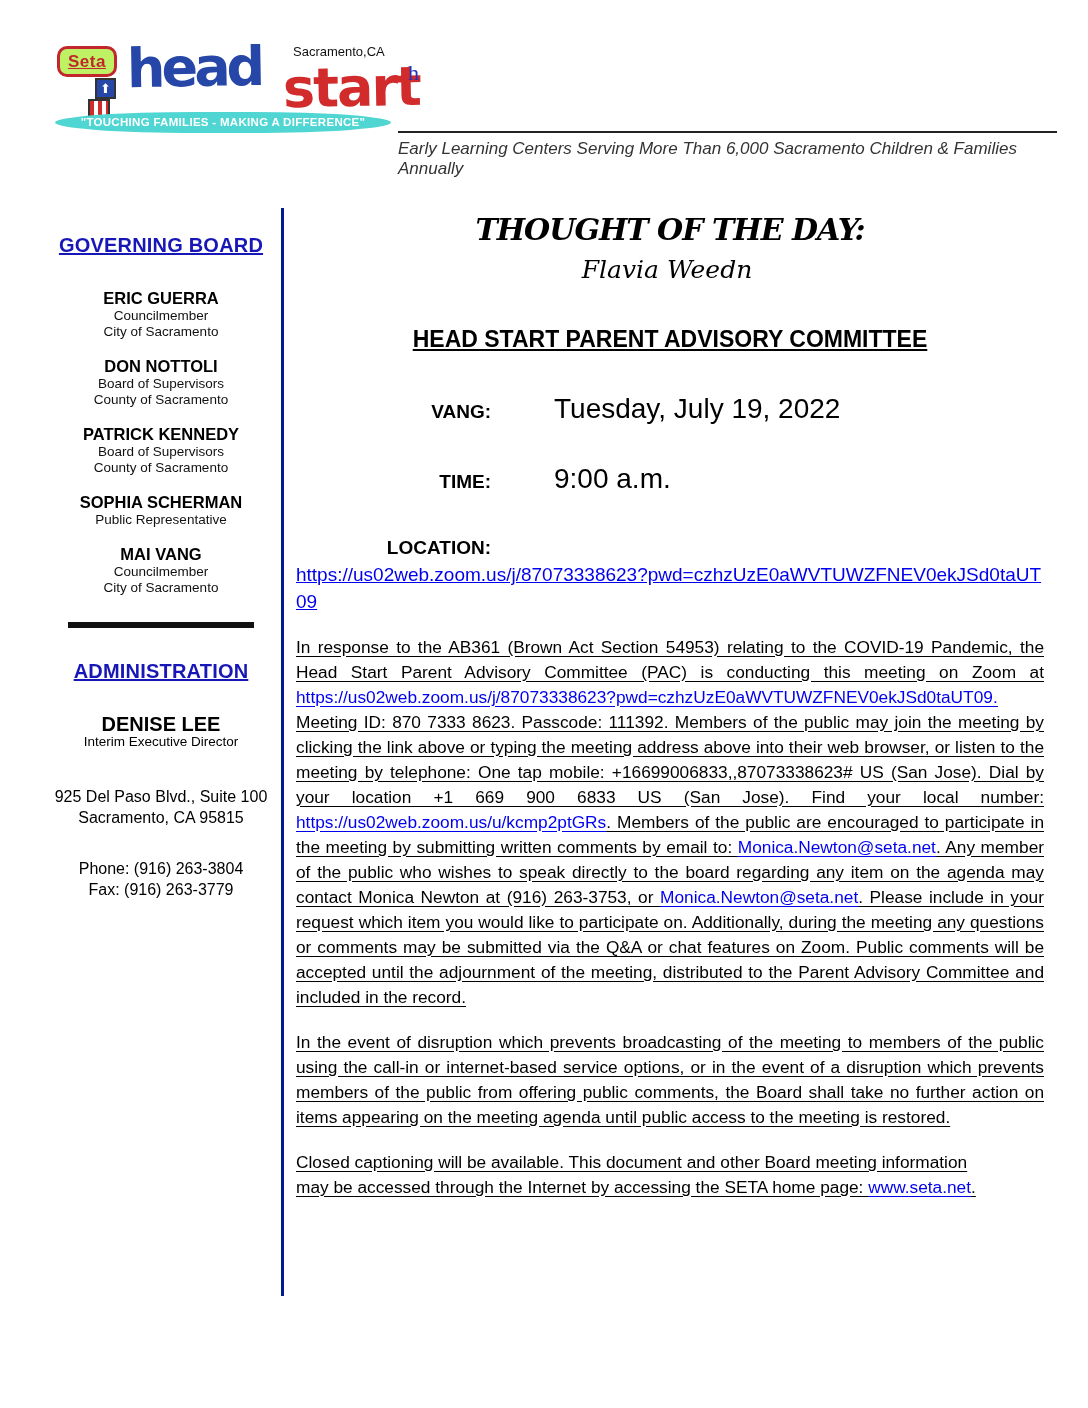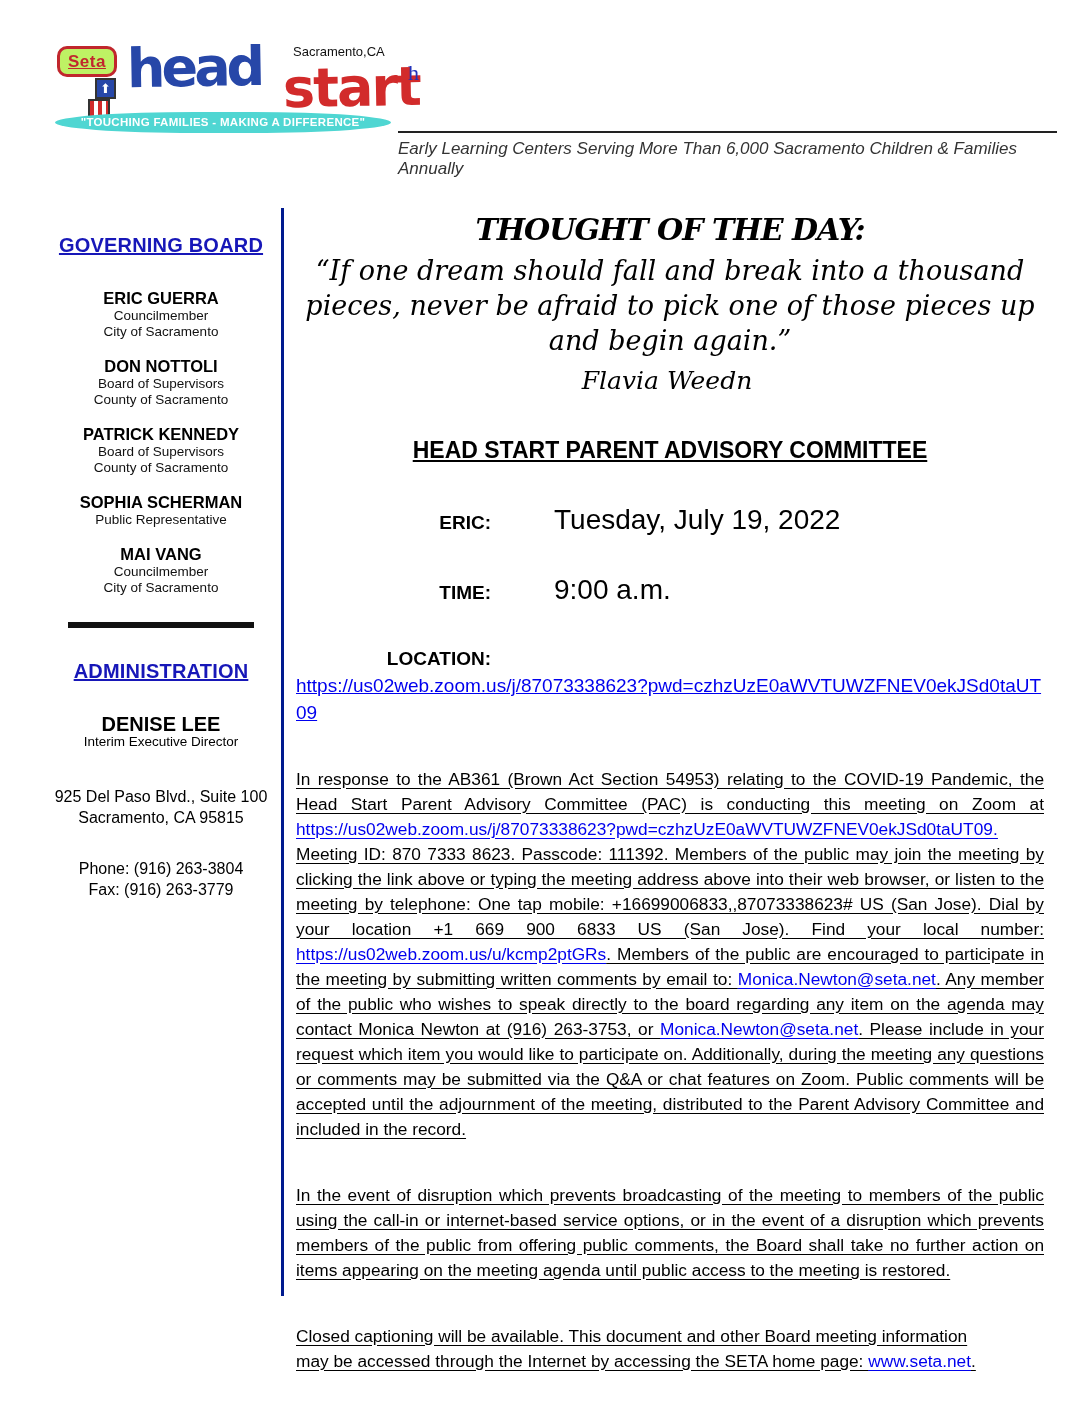--- a/index.html
+++ b/index.html
@@ -89,21 +89,21 @@
     font-size:25px; margin-top:8px; padding-right:6px;
   }
   .meeting-title { margin-top:40px; text-align:center; font-weight:bold; font-size:23px; line-height:31px; }
   .meeting-title span { display:block; text-decoration:underline; }
   .meta-row { display:flex; align-items:baseline; margin-top:38px; }
   .meta-label { width:195px; text-align:right; font-weight:bold; font-size:19px; }
   .meta-value { margin-left:63px; font-size:28px; }
   .location-row { margin-top:42px; }
   .zoom-link { display:block; margin-top:2px; font-size:19px; line-height:27px; word-break:break-all; color:#0000EE; text-decoration:underline; }
   .para {
-    margin-top:41px; font-size:17.3px; line-height:25px;
+    margin-top:20px; font-size:17.3px; line-height:25px;
     text-align:justify; text-decoration:underline; text-underline-offset:3px;
   }
   .para:first-of-type { margin-top:24px; }
   .para-short { text-align:left; width:692px; }
   .doc-link { color:#0000EE; text-decoration:underline; }
 </style>
 </head>
 <body>
 
 <div class="page">
@@ -164,29 +164,28 @@
       </div>
       <div class="sb-phone">
         <div>Phone: (916) 263-3804</div>
         <div>Fax: (916) 263-3779</div>
       </div>
     </div>
   </aside>
 
   <main class="main">
     <div class="thought-title">THOUGHT OF THE DAY:</div>
-    <div class="quote">“If one dream should fall and break into a thousand pieces, never be afraid to pick one of those pieces up and begin again.”</div>
     <div class="attribution">Flavia Weedn</div>
 
     <div class="meeting-title">
       <span>HEAD START PARENT ADVISORY COMMITTEE</span>
     </div>
 
     <div class="meta-row">
-      <div class="meta-label">ERIC:</div>
+      <div class="meta-label">VANG:</div>
       <div class="meta-value">Tuesday, July 19, 2022</div>
     </div>
     <div class="meta-row">
       <div class="meta-label">TIME:</div>
       <div class="meta-value">9:00 a.m.</div>
     </div>
     <div class="meta-row location-row">
       <div class="meta-label">LOCATION:</div>
     </div>
     <a href="#" class="zoom-link">https://us02web.zoom.us/j/87073338623?pwd=czhzUzE0aWVTUWZFNEV0ekJSd0taUT09</a>

